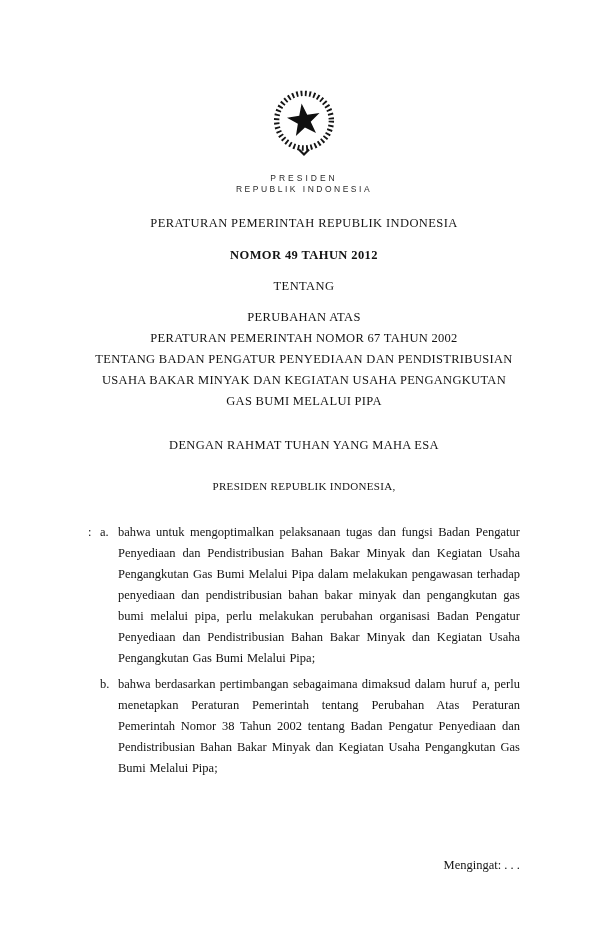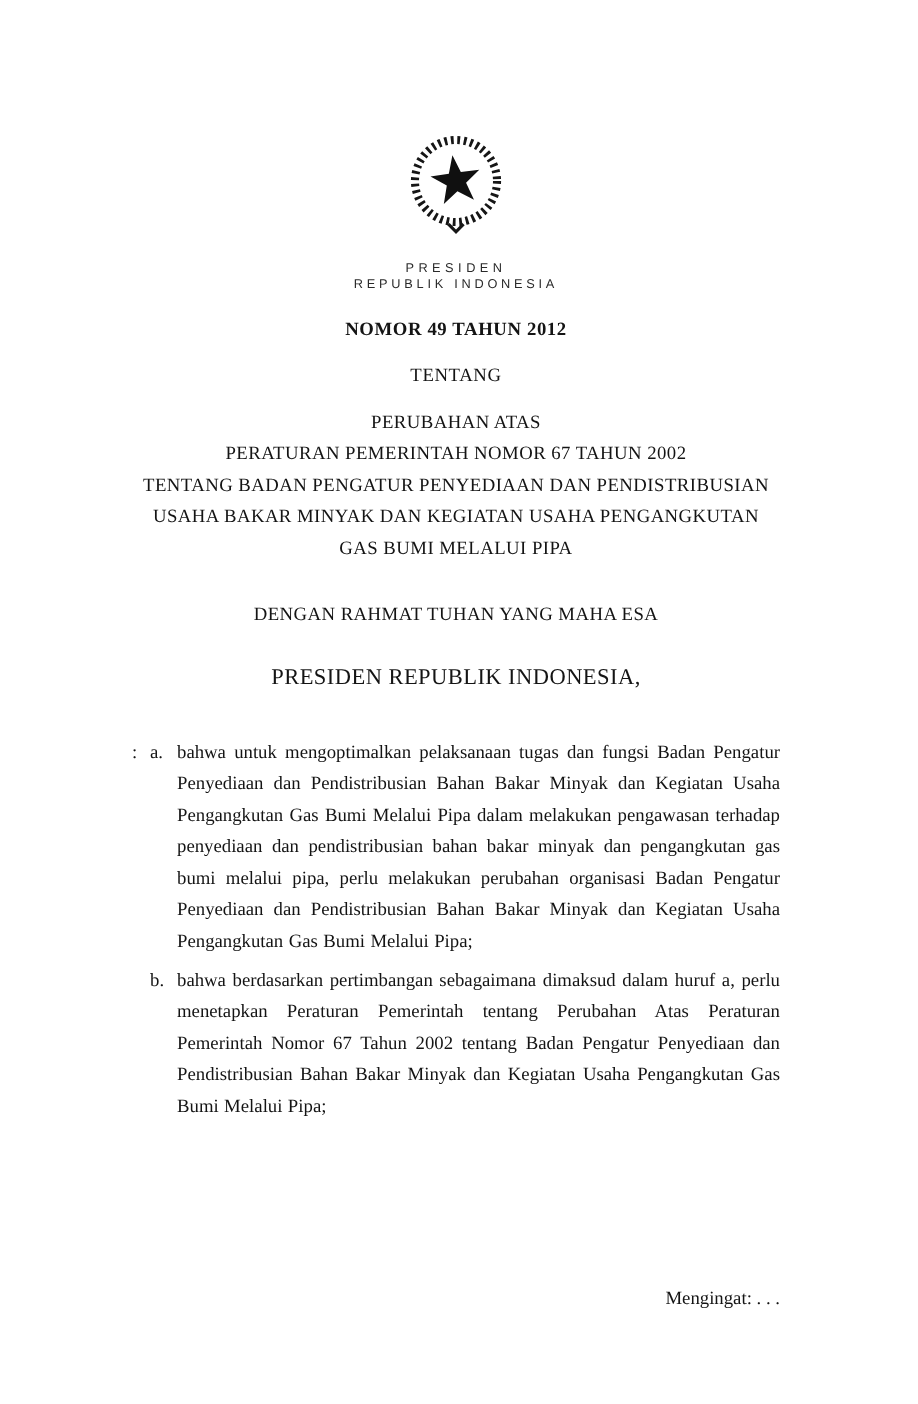--- a/index.html
+++ b/index.html
@@ -63,21 +63,21 @@
     line-height: 21px;
   }
   .grace {
     margin-top: 26px;
     font-size: 12.5px;
     letter-spacing: 0.3px;
     text-align: center;
   }
   .authority {
     margin-top: 27px;
-    font-size: 15px;
+    font-size: 11px;
     letter-spacing: 0.3px;
   }
 
   .considering {
     margin-top: 30px;
     display: flex;
     font-size: 12.5px;
     line-height: 21px;
   }
   .c-label { width: 58px; flex: 0 0 58px; }
@@ -112,20 +112,21 @@
                L50 57.5 L35.9 67.4 L41 50.9 L27.2 40.6 L44.4 40.3 Z" transform="rotate(-8 50 48)"></path>
       <path d="M43 88 L50 95 L57 88" fill="none" stroke="#161616" stroke-width="3"></path>
     </svg>
   </div>
 
   <div class="letterhead">
     <div class="lh1">PRESIDEN</div>
     <div class="lh2">REPUBLIK INDONESIA</div>
   </div>
 
+  <div class="doc-title center">PERATURAN PEMERINTAH REPUBLIK INDONESIA</div>
 
   <div class="doc-number center">NOMOR 49 TAHUN 2012</div>
 
   <div class="doc-about center">TENTANG</div>
 
   <div class="subject center">
     <div>PERUBAHAN ATAS</div>
     <div>PERATURAN PEMERINTAH NOMOR  67 TAHUN  2002</div>
     <div>TENTANG BADAN PENGATUR PENYEDIAAN DAN PENDISTRIBUSIAN</div>
     <div>USAHA BAKAR MINYAK DAN KEGIATAN USAHA PENGANGKUTAN</div>
@@ -138,20 +139,20 @@
 
   <div class="considering">
     <div class="c-colon">:</div>
     <div class="c-items">
       <div class="c-item">
         <div class="c-letter">a.</div>
         <div class="c-text">bahwa untuk mengoptimalkan pelaksanaan tugas dan fungsi Badan Pengatur Penyediaan dan Pendistribusian Bahan Bakar Minyak dan Kegiatan Usaha Pengangkutan Gas Bumi Melalui Pipa dalam melakukan pengawasan terhadap penyediaan dan pendistribusian bahan bakar minyak dan pengangkutan gas bumi melalui pipa, perlu melakukan perubahan organisasi Badan Pengatur Penyediaan dan Pendistribusian Bahan Bakar Minyak  dan Kegiatan Usaha Pengangkutan Gas Bumi Melalui Pipa;</div>
       </div>
       <div class="c-item">
         <div class="c-letter">b.</div>
-        <div class="c-text">bahwa berdasarkan pertimbangan sebagaimana dimaksud dalam huruf a, perlu menetapkan Peraturan Pemerintah tentang Perubahan Atas Peraturan Pemerintah Nomor 67 Tahun 2002 tentang Badan Pengatur Penyediaan dan Pendistribusian Bahan Bakar Minyak dan Kegiatan Usaha Pengangkutan Gas Bumi Melalui Pipa;</div>
+        <div class="c-text">bahwa berdasarkan pertimbangan sebagaimana dimaksud dalam huruf a, perlu menetapkan Peraturan Pemerintah tentang Perubahan Atas Peraturan Pemerintah Nomor 38 Tahun 2002 tentang Badan Pengatur Penyediaan dan Pendistribusian Bahan Bakar Minyak dan Kegiatan Usaha Pengangkutan Gas Bumi Melalui Pipa;</div>
       </div>
     </div>
   </div>
 
   <div class="catchword">Mengingat: . . .</div>
 
 </div>
 
 </body></html>

